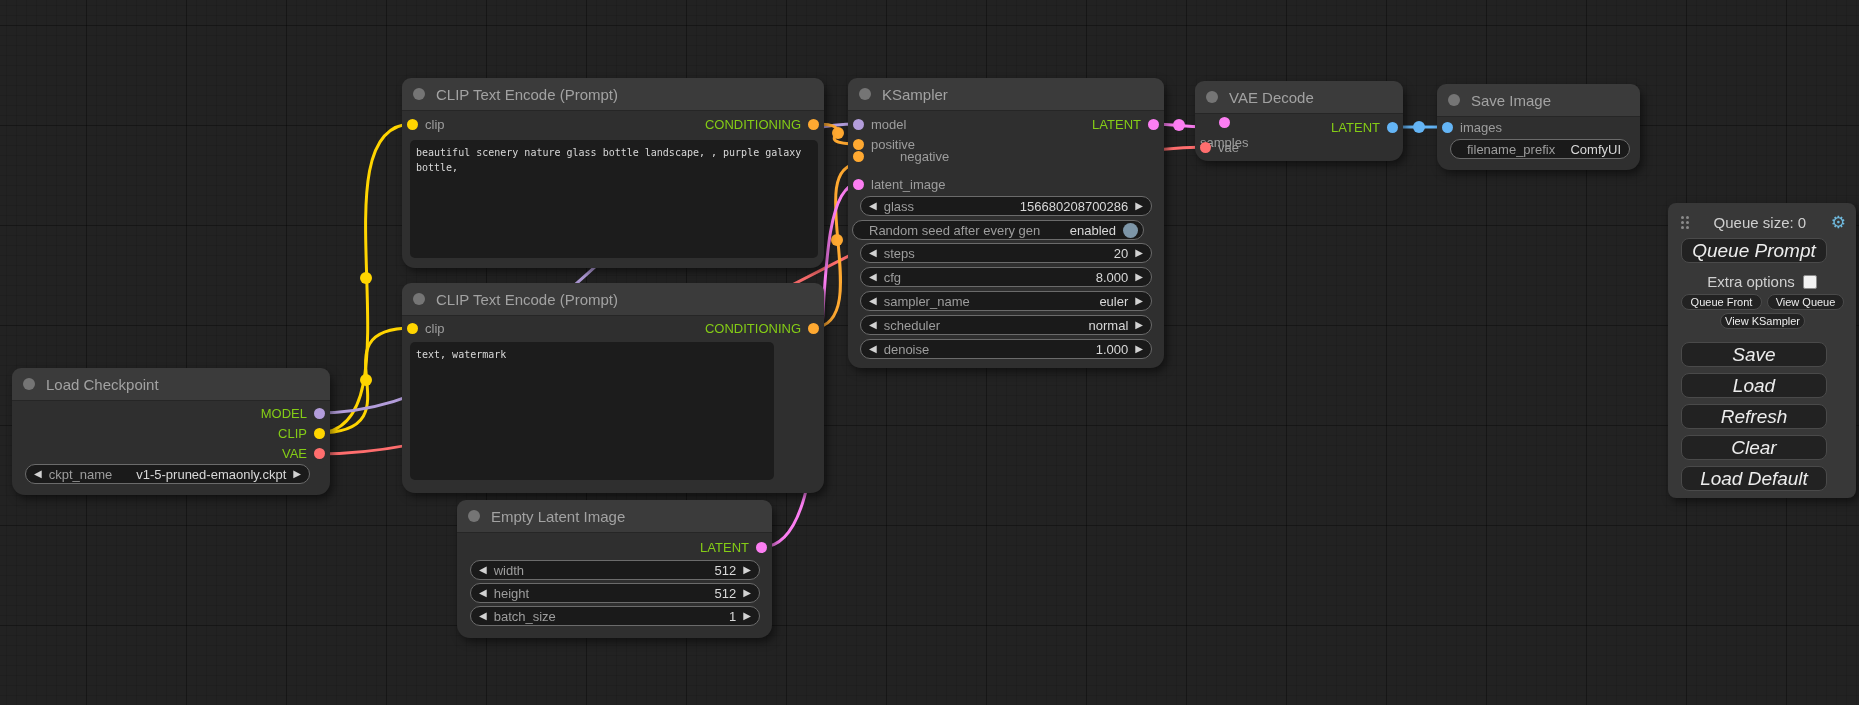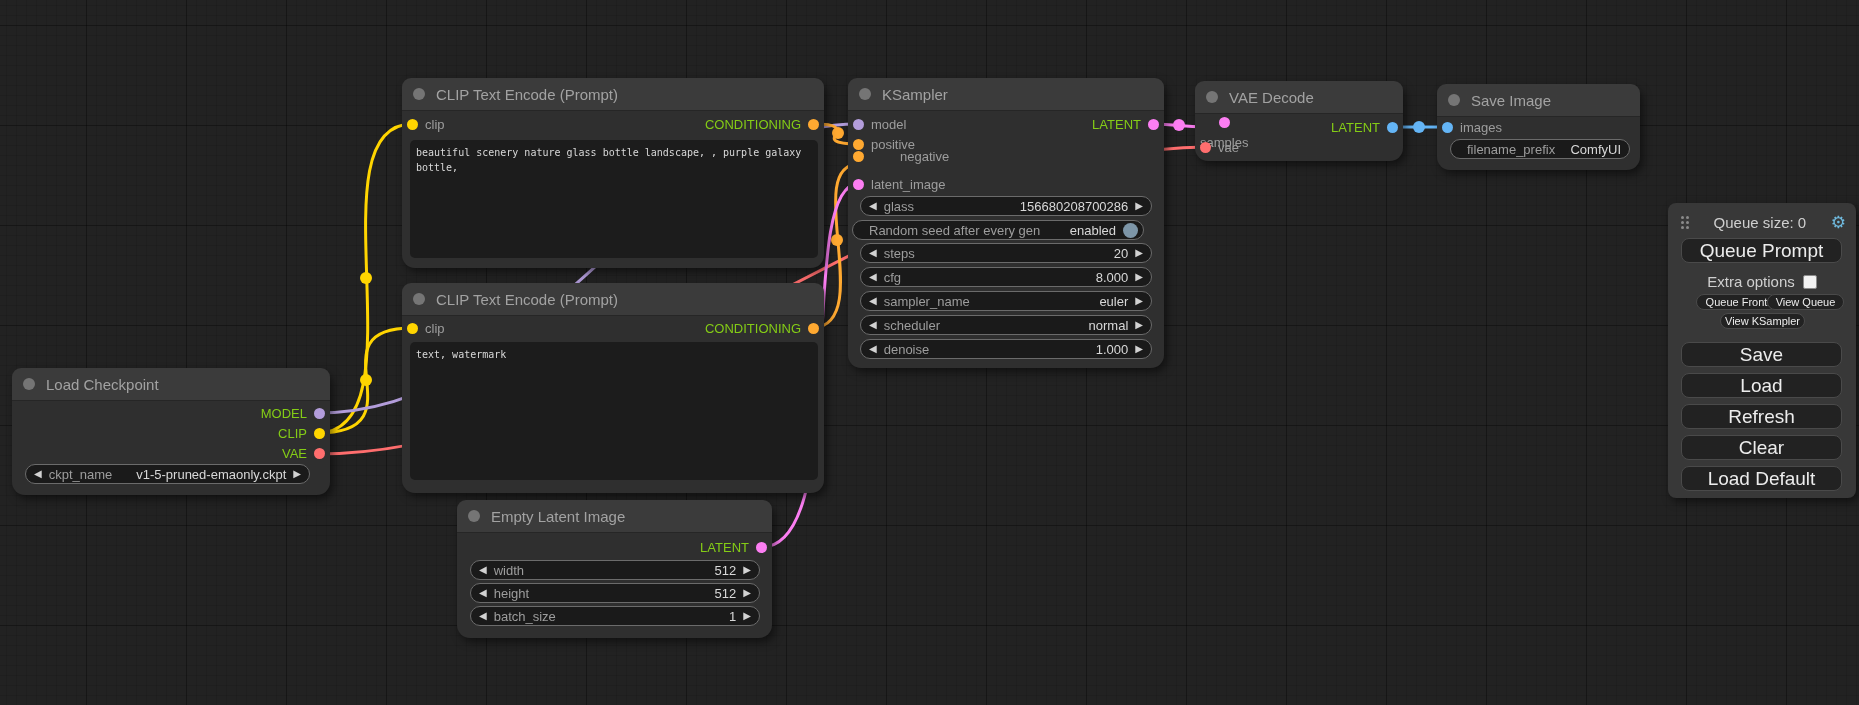--- a/index.html
+++ b/index.html
@@ -56,21 +56,21 @@
   }
   .qheader{position:absolute;left:0;top:8px;right:0;height:22px;display:flex;align-items:center;}
   .drag-dots{display:grid;grid-template-columns:3px 3px;grid-auto-rows:3px;gap:2px;margin-left:13px;}
   .drag-dots i{width:3px;height:3px;border-radius:50%;background:#8a8a8a;}
   .qtitle{color:#cfcfcf;font-size:15px;flex:1;text-align:center;}
   .gear{color:#6fb9dd;font-size:17px;margin-right:10px;line-height:1;}
   .btn{
     position:absolute;box-sizing:border-box;background:#222222;border:1px solid #4a4a4a;
     color:#ececec;display:flex;align-items:center;justify-content:center;
   }
-  .btn.large{left:13px;width:161px;height:25px;border-radius:8px;font-size:19px;}
+  .btn.large{left:13px;width:146px;height:25px;border-radius:8px;font-size:19px;font-style:italic;}
   .btn.small{height:16px;border-radius:8px;font-size:11px;}
   .extra-row{position:absolute;left:0;right:0;top:70px;height:17px;display:flex;align-items:center;justify-content:center;gap:8px;}
   .extra-label{color:#cfcfcf;font-size:15px;}
   .checkbox{width:14px;height:14px;background:#f2f2f2;border:1px solid #8a8a8a;border-radius:2px;box-sizing:border-box;}
 </style>
 </head>
 <body>
 
 <div id="canvas">
 
@@ -139,21 +139,21 @@
       <span class="ntitle">CLIP Text Encode (Prompt)</span>
     </div>
     <div class="slot in" style="top:35px;">
       <span class="sdot" style="background:#FFD500;"></span>
       <span class="slabel">clip</span>
     </div>
     <div class="slot out" style="top:35px;">
       <span class="slabel outl">CONDITIONING</span>
       <span class="sdot" style="background:#FFA931;"></span>
     </div>
-    <div class="prompt" style="left:8px;top:59px;width:408px;height:138px;">text, watermark</div>
+    <div class="prompt" style="left:8px;top:59px;width:364px;height:138px;">text, watermark</div>
   </div>
 
   <div class="node" style="left:457px;top:500px;width:315px;height:138px;">
     <div class="nheader">
       <span class="cdot"></span>
       <span class="ntitle">Empty Latent Image</span>
     </div>
     <div class="slot out" style="top:37px;">
       <span class="slabel outl">LATENT</span>
       <span class="sdot" style="background:#FC7EF2;"></span>
@@ -291,21 +291,21 @@
           <i></i>
         </span>
       <span class="qtitle">Queue size: 0</span>
       <span class="gear">⚙</span>
     </div>
     <div class="btn large" style="top:35px;">Queue Prompt</div>
     <div class="extra-row">
       <span class="extra-label">Extra options</span>
       <span class="checkbox"></span>
     </div>
-    <div class="btn small" style="left:28px;top:91px;width:81px;">Queue Front</div>
+    <div class="btn small" style="left:13px;top:91px;width:81px;">Queue Front</div>
     <div class="btn small" style="left:99px;top:91px;width:77px;">View Queue</div>
     <div class="btn small" style="left:52px;top:110px;width:85px;">View KSampler</div>
     <div class="btn large" style="top:139px;">Save</div>
     <div class="btn large" style="top:170px;">Load</div>
     <div class="btn large" style="top:201px;">Refresh</div>
     <div class="btn large" style="top:232px;">Clear</div>
     <div class="btn large" style="top:263px;">Load Default</div>
   </div>
 
 </div>

